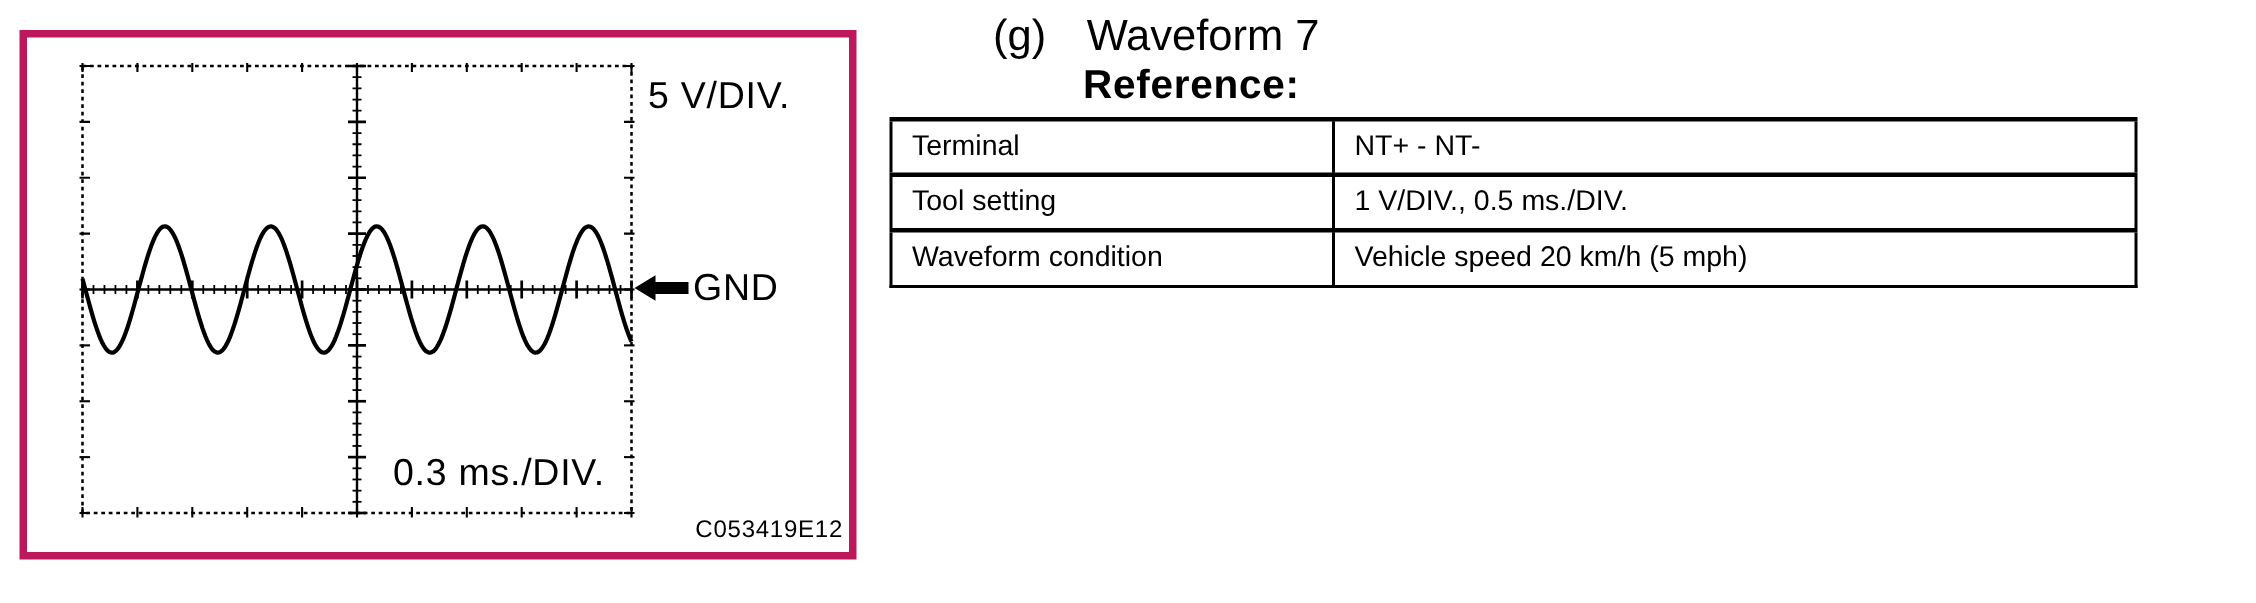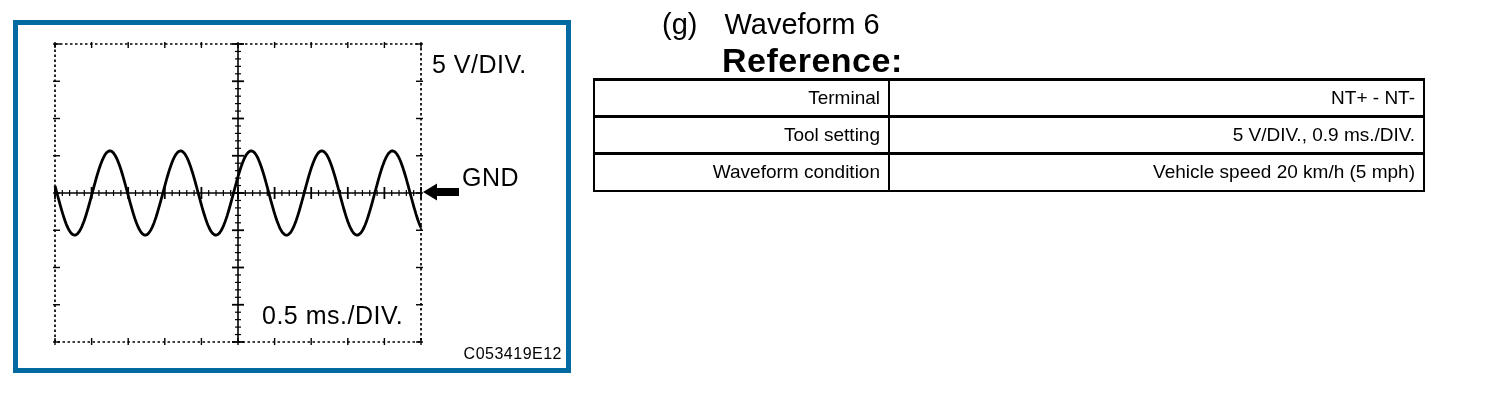--- a/index.html
+++ b/index.html
@@ -2,40 +2,40 @@
 <html><head>
 <meta charset="utf-8">
 <style>
   * { margin:0; padding:0; box-sizing:border-box; }
   html,body { width:1504px; height:402px; background:#ffffff; overflow:hidden;
               font-family:"Liberation Sans", sans-serif; color:#000; }
   .page { position:relative; width:1504px; height:402px; background:#fff; }
 
   
   .figure-box { position:absolute; left:13px; top:20px; width:558px; height:353px;
-                border:5px solid #0369a1; background:#fff; }
+                border:5px solid #be185d; background:#fff; }
   .figure-box svg { position:absolute; left:0; top:0; }
   .fig-label { position:absolute; font-size:25px; letter-spacing:0.5px; white-space:nowrap; }
   .lbl-vdiv  { left:414px; top:25px; }
-  .lbl-gnd   { left:444px; top:138px; }
+  .lbl-gnd   { left:444px; top:153px; }
   .lbl-tdiv  { left:244px; top:276px; }
   .lbl-code  { position:absolute; right:4px; top:320px; font-size:16px; letter-spacing:0.5px; }
 
   
   .heading-line { position:absolute; left:662px; top:8px; display:flex; gap:27px;
                   font-size:29px; }
-  .subheading   { position:absolute; left:722px; top:41px; font-size:34px; font-weight:bold;
+  .subheading   { position:absolute; left:722px; top:41px; font-size:27px; font-weight:bold;
                   letter-spacing:0.5px; }
 
   table.ref { position:absolute; left:593px; top:78px; width:832px;
               border-collapse:collapse; table-layout:fixed; }
   table.ref td { border:2px solid #000; height:37px; vertical-align:middle;
                  font-size:19px; padding:0 8px 0 13px; white-space:nowrap; }
   table.ref td.c1 { width:295px; }
-  table.ref tr { border-top:3px solid #000;text-align:right; }
+  table.ref tr { border-top:3px solid #000; }
 </style>
 </head>
 <body>
 
 <div class="page">
 
   <div class="figure-box">
     <svg id="scope-svg" width="548" height="343" viewBox="0 0 548 343">
         <rect x="37" y="19" width="366" height="298" fill="none" stroke="#000" stroke-width="1.7" stroke-dasharray="2.5 2.5"></rect>
         <line x1="37" y1="17" x2="37" y2="23" stroke="#000" stroke-width="1.4"></line>
@@ -173,40 +173,40 @@
         <line x1="395.68" y1="165" x2="395.68" y2="171" stroke="#000" stroke-width="1.2"></line>
         <line x1="403" y1="162" x2="403" y2="174" stroke="#000" stroke-width="1.8"></line>
         <path d="M37.0 160.8L38.0 164.6L39.0 168.3L40.0 172.0L41.0 175.7L42.0 179.4L43.0 182.9L44.0 186.4L45.0 189.7L46.0 192.8L47.0 195.7L48.0 198.4L49.0 200.9L50.0 203.1L51.0 205.0L52.0 206.6L53.0 208.0L54.0 209.0L55.0 209.7L56.0 210.0L57.0 210.1L58.0 209.8L59.0 209.1L60.0 208.2L61.0 206.9L62.0 205.3L63.0 203.4L64.0 201.3L65.0 198.8L66.0 196.2L67.0 193.3L68.0 190.2L69.0 186.9L70.0 183.5L71.0 180.0L72.0 176.3L73.0 172.6L74.0 168.9L75.0 165.2L76.0 161.4L77.0 157.8L78.0 154.2L79.0 150.7L80.0 147.4L81.0 144.2L82.0 141.2L83.0 138.4L84.0 135.9L85.0 133.6L86.0 131.6L87.0 129.8L88.0 128.4L89.0 127.3L90.0 126.5L91.0 126.0L92.0 125.9L93.0 126.1L94.0 126.6L95.0 127.5L96.0 128.7L97.0 130.2L98.0 132.0L99.0 134.0L100.0 136.4L101.0 139.0L102.0 141.8L103.0 144.8L104.0 148.0L105.0 151.4L106.0 154.9L107.0 158.5L108.0 162.2L109.0 165.9L110.0 169.6L111.0 173.4L112.0 177.1L113.0 180.7L114.0 184.2L115.0 187.6L116.0 190.8L117.0 193.9L118.0 196.7L119.0 199.3L120.0 201.7L121.0 203.8L122.0 205.6L123.0 207.2L124.0 208.4L125.0 209.3L126.0 209.8L127.0 210.1L128.0 210.0L129.0 209.6L130.0 208.8L131.0 207.7L132.0 206.3L133.0 204.6L134.0 202.7L135.0 200.4L136.0 197.9L137.0 195.1L138.0 192.2L139.0 189.0L140.0 185.7L141.0 182.2L142.0 178.7L143.0 175.0L144.0 171.3L145.0 167.5L146.0 163.8L147.0 160.1L148.0 156.5L149.0 152.9L150.0 149.5L151.0 146.2L152.0 143.1L153.0 140.2L154.0 137.5L155.0 135.0L156.0 132.8L157.0 130.9L158.0 129.3L159.0 128.0L160.0 127.0L161.0 126.3L162.0 126.0L163.0 125.9L164.0 126.3L165.0 126.9L166.0 127.9L167.0 129.2L168.0 130.8L169.0 132.7L170.0 134.8L171.0 137.3L172.0 140.0L173.0 142.9L174.0 146.0L175.0 149.2L176.0 152.6L177.0 156.2L178.0 159.8L179.0 163.5L180.0 167.3L181.0 171.0L182.0 174.7L183.0 178.4L184.0 182.0L185.0 185.4L186.0 188.8L187.0 191.9L188.0 194.9L189.0 197.7L190.0 200.2L191.0 202.5L192.0 204.5L193.0 206.2L194.0 207.6L195.0 208.7L196.0 209.5L197.0 210.0L198.0 210.1L199.0 209.9L200.0 209.3L201.0 208.5L202.0 207.3L203.0 205.8L204.0 204.0L205.0 201.9L206.0 199.5L207.0 196.9L208.0 194.1L209.0 191.1L210.0 187.8L211.0 184.5L212.0 181.0L213.0 177.3L214.0 173.7L215.0 169.9L216.0 166.2L217.0 162.5L218.0 158.8L219.0 155.2L220.0 151.7L221.0 148.3L222.0 145.0L223.0 142.0L224.0 139.2L225.0 136.6L226.0 134.2L227.0 132.1L228.0 130.3L229.0 128.8L230.0 127.6L231.0 126.7L232.0 126.1L233.0 125.9L234.0 126.0L235.0 126.5L236.0 127.2L237.0 128.3L238.0 129.7L239.0 131.4L240.0 133.4L241.0 135.7L242.0 138.2L243.0 141.0L244.0 144.0L245.0 147.1L246.0 150.4L247.0 153.9L248.0 157.5L249.0 161.2L250.0 164.9L251.0 168.6L252.0 172.4L253.0 176.1L254.0 179.7L255.0 183.2L256.0 186.7L257.0 189.9L258.0 193.0L259.0 196.0L260.0 198.6L261.0 201.1L262.0 203.3L263.0 205.2L264.0 206.8L265.0 208.1L266.0 209.1L267.0 209.7L268.0 210.1L269.0 210.1L270.0 209.7L271.0 209.1L272.0 208.1L273.0 206.8L274.0 205.1L275.0 203.2L276.0 201.1L277.0 198.6L278.0 195.9L279.0 193.0L280.0 189.9L281.0 186.6L282.0 183.2L283.0 179.7L284.0 176.0L285.0 172.3L286.0 168.6L287.0 164.8L288.0 161.1L289.0 157.5L290.0 153.9L291.0 150.4L292.0 147.1L293.0 143.9L294.0 141.0L295.0 138.2L296.0 135.7L297.0 133.4L298.0 131.4L299.0 129.7L300.0 128.3L301.0 127.2L302.0 126.5L303.0 126.0L304.0 125.9L305.0 126.1L306.0 126.7L307.0 127.6L308.0 128.8L309.0 130.3L310.0 132.1L311.0 134.2L312.0 136.6L313.0 139.2L314.0 142.0L315.0 145.1L316.0 148.3L317.0 151.7L318.0 155.2L319.0 158.8L320.0 162.5L321.0 166.2L322.0 170.0L323.0 173.7L324.0 177.4L325.0 181.0L326.0 184.5L327.0 187.9L328.0 191.1L329.0 194.1L330.0 197.0L331.0 199.6L332.0 201.9L333.0 204.0L334.0 205.8L335.0 207.3L336.0 208.5L337.0 209.3L338.0 209.9L339.0 210.1L340.0 210.0L341.0 209.5L342.0 208.7L343.0 207.6L344.0 206.2L345.0 204.5L346.0 202.5L347.0 200.2L348.0 197.7L349.0 194.9L350.0 191.9L351.0 188.7L352.0 185.4L353.0 181.9L354.0 178.3L355.0 174.7L356.0 171.0L357.0 167.2L358.0 163.5L359.0 159.8L360.0 156.2L361.0 152.6L362.0 149.2L363.0 145.9L364.0 142.8L365.0 139.9L366.0 137.3L367.0 134.8L368.0 132.7L369.0 130.8L370.0 129.2L371.0 127.9L372.0 126.9L373.0 126.3L374.0 125.9L375.0 126.0L376.0 126.3L377.0 127.0L378.0 128.0L379.0 129.3L380.0 130.9L381.0 132.8L382.0 135.0L383.0 137.5L384.0 140.2L385.0 143.1L386.0 146.2L387.0 149.5L388.0 152.9L389.0 156.5L390.0 160.1L391.0 163.8L392.0 167.6L393.0 171.3L394.0 175.0L395.0 178.7L396.0 182.3L397.0 185.7L398.0 189.1L399.0 192.2L400.0 195.2L401.0 197.9L402.0 200.4L403.0 202.7" fill="none" stroke="#000" stroke-width="2.8" stroke-linejoin="round"></path>
         <polygon points="405,167 419,158.5 419,163 441,163 441,171 419,171 419,175.5" fill="#000"></polygon>
       </svg>
 
     <div class="fig-label lbl-vdiv">5 V/DIV.</div>
 
     <div class="fig-label lbl-gnd">GND</div>
 
-    <div class="fig-label lbl-tdiv">0.5 ms./DIV.</div>
+    <div class="fig-label lbl-tdiv">0.3 ms./DIV.</div>
 
     <div class="lbl-code">C053419E12</div>
   </div>
 
   <div class="heading-line">
     <span>(g)</span>
-    <span>Waveform 6</span>
+    <span>Waveform 7</span>
   </div>
   <div class="subheading">Reference:</div>
 
   <table class="ref">
     <tbody>
       <tr>
         <td class="c1">Terminal</td>
         <td>NT+ - NT-</td>
       </tr>
       <tr>
         <td class="c1">Tool setting</td>
-        <td>5 V/DIV., 0.9 ms./DIV.</td>
+        <td>1 V/DIV., 0.5 ms./DIV.</td>
       </tr>
       <tr>
         <td class="c1">Waveform condition</td>
         <td>Vehicle speed 20 km/h (5 mph)</td>
       </tr>
     </tbody>
   </table>
 
 </div>
 

